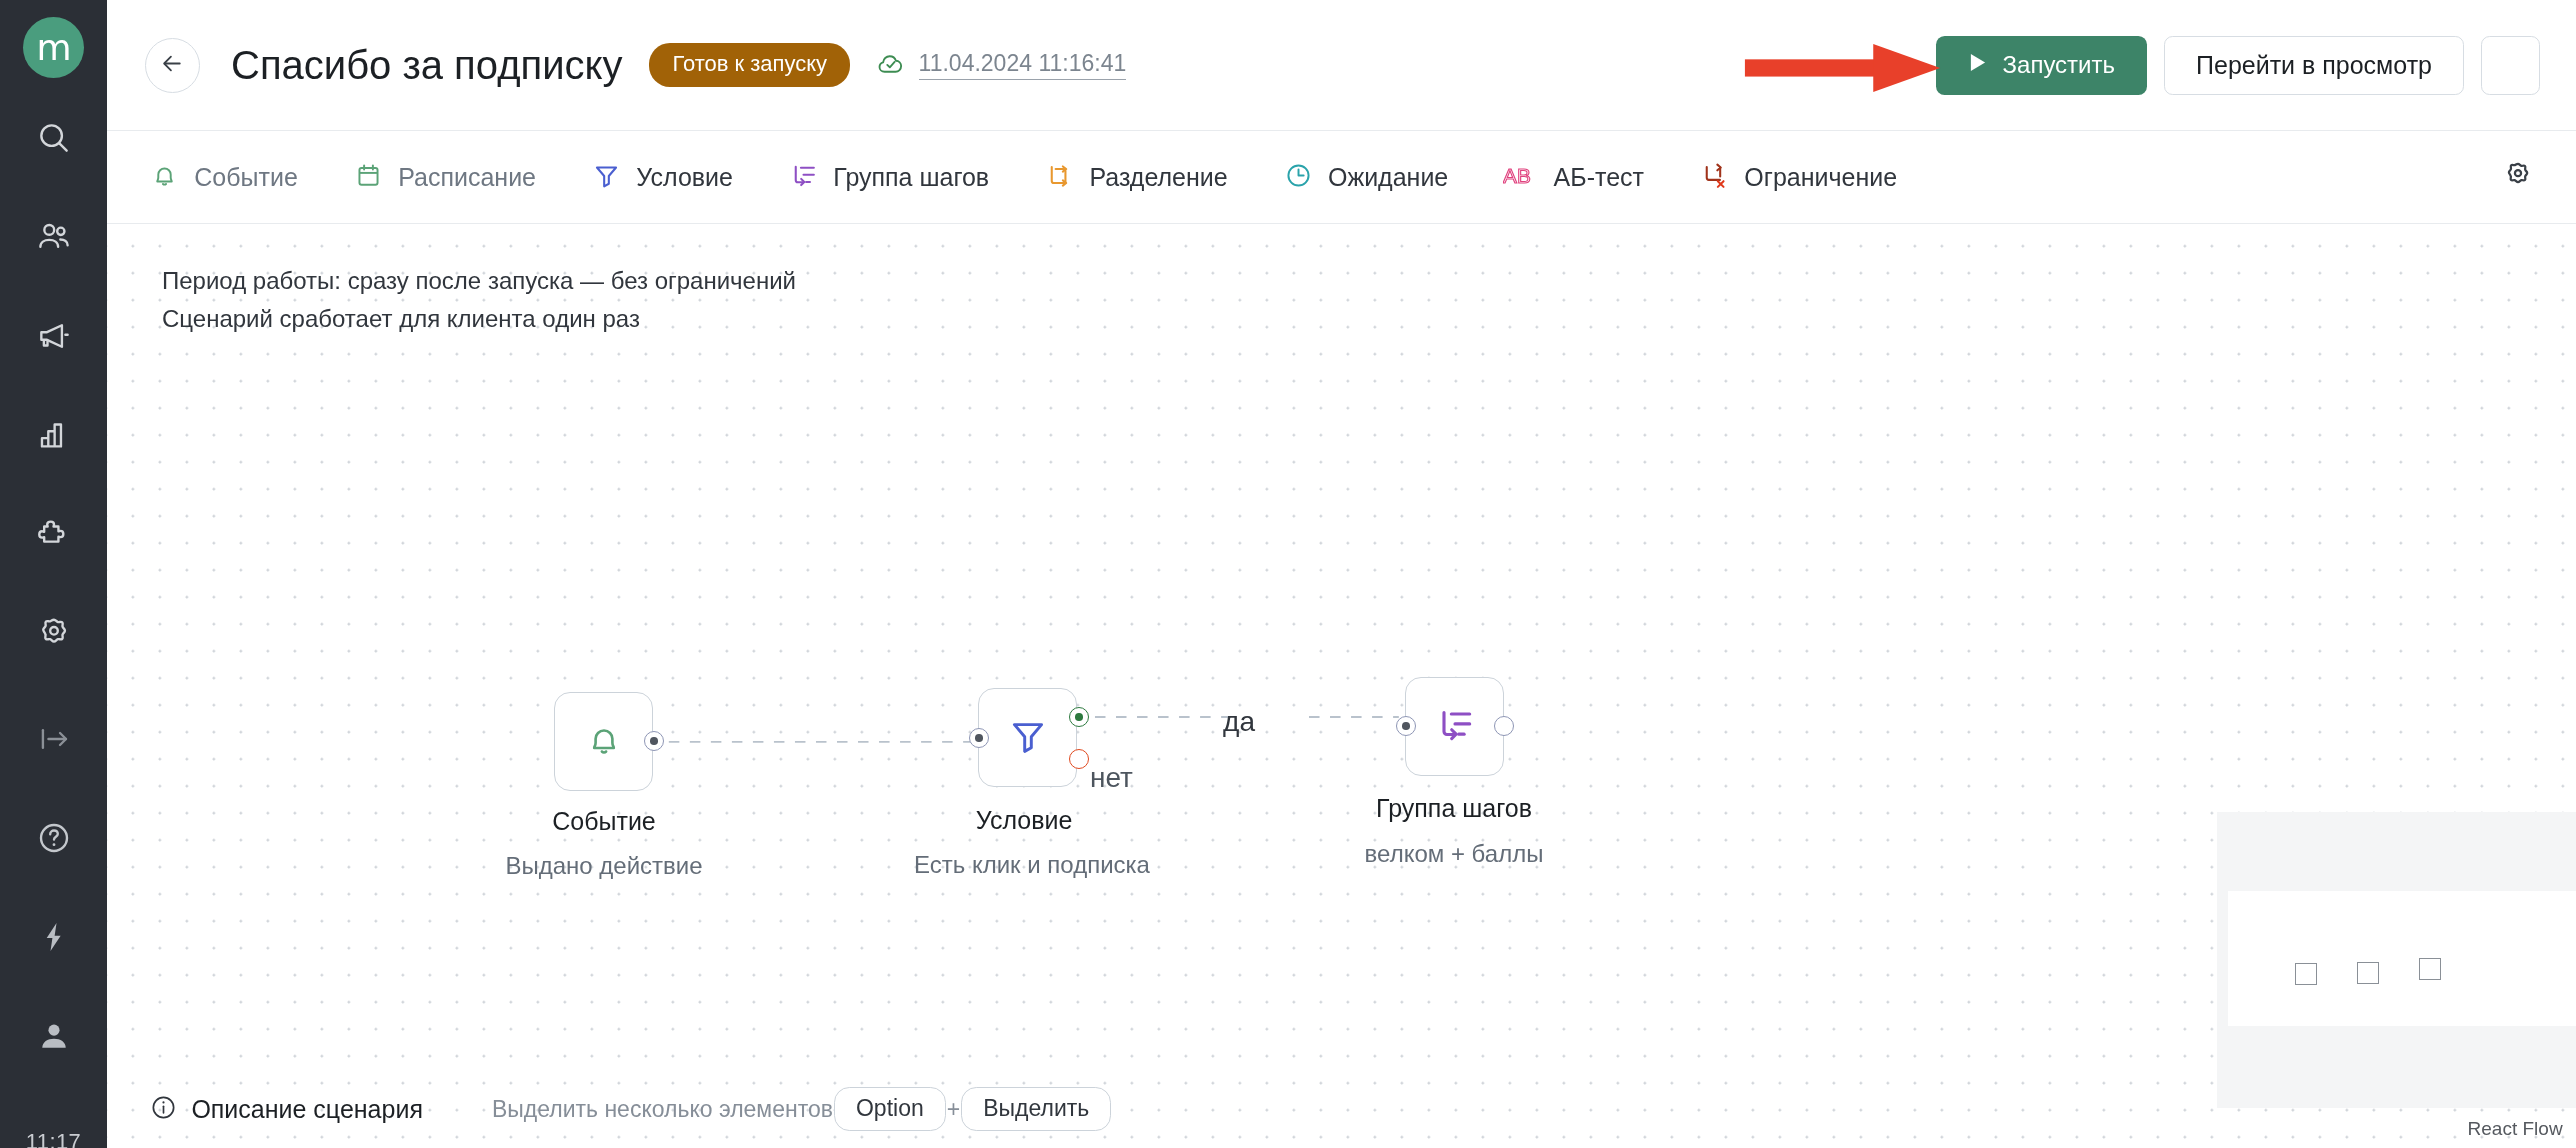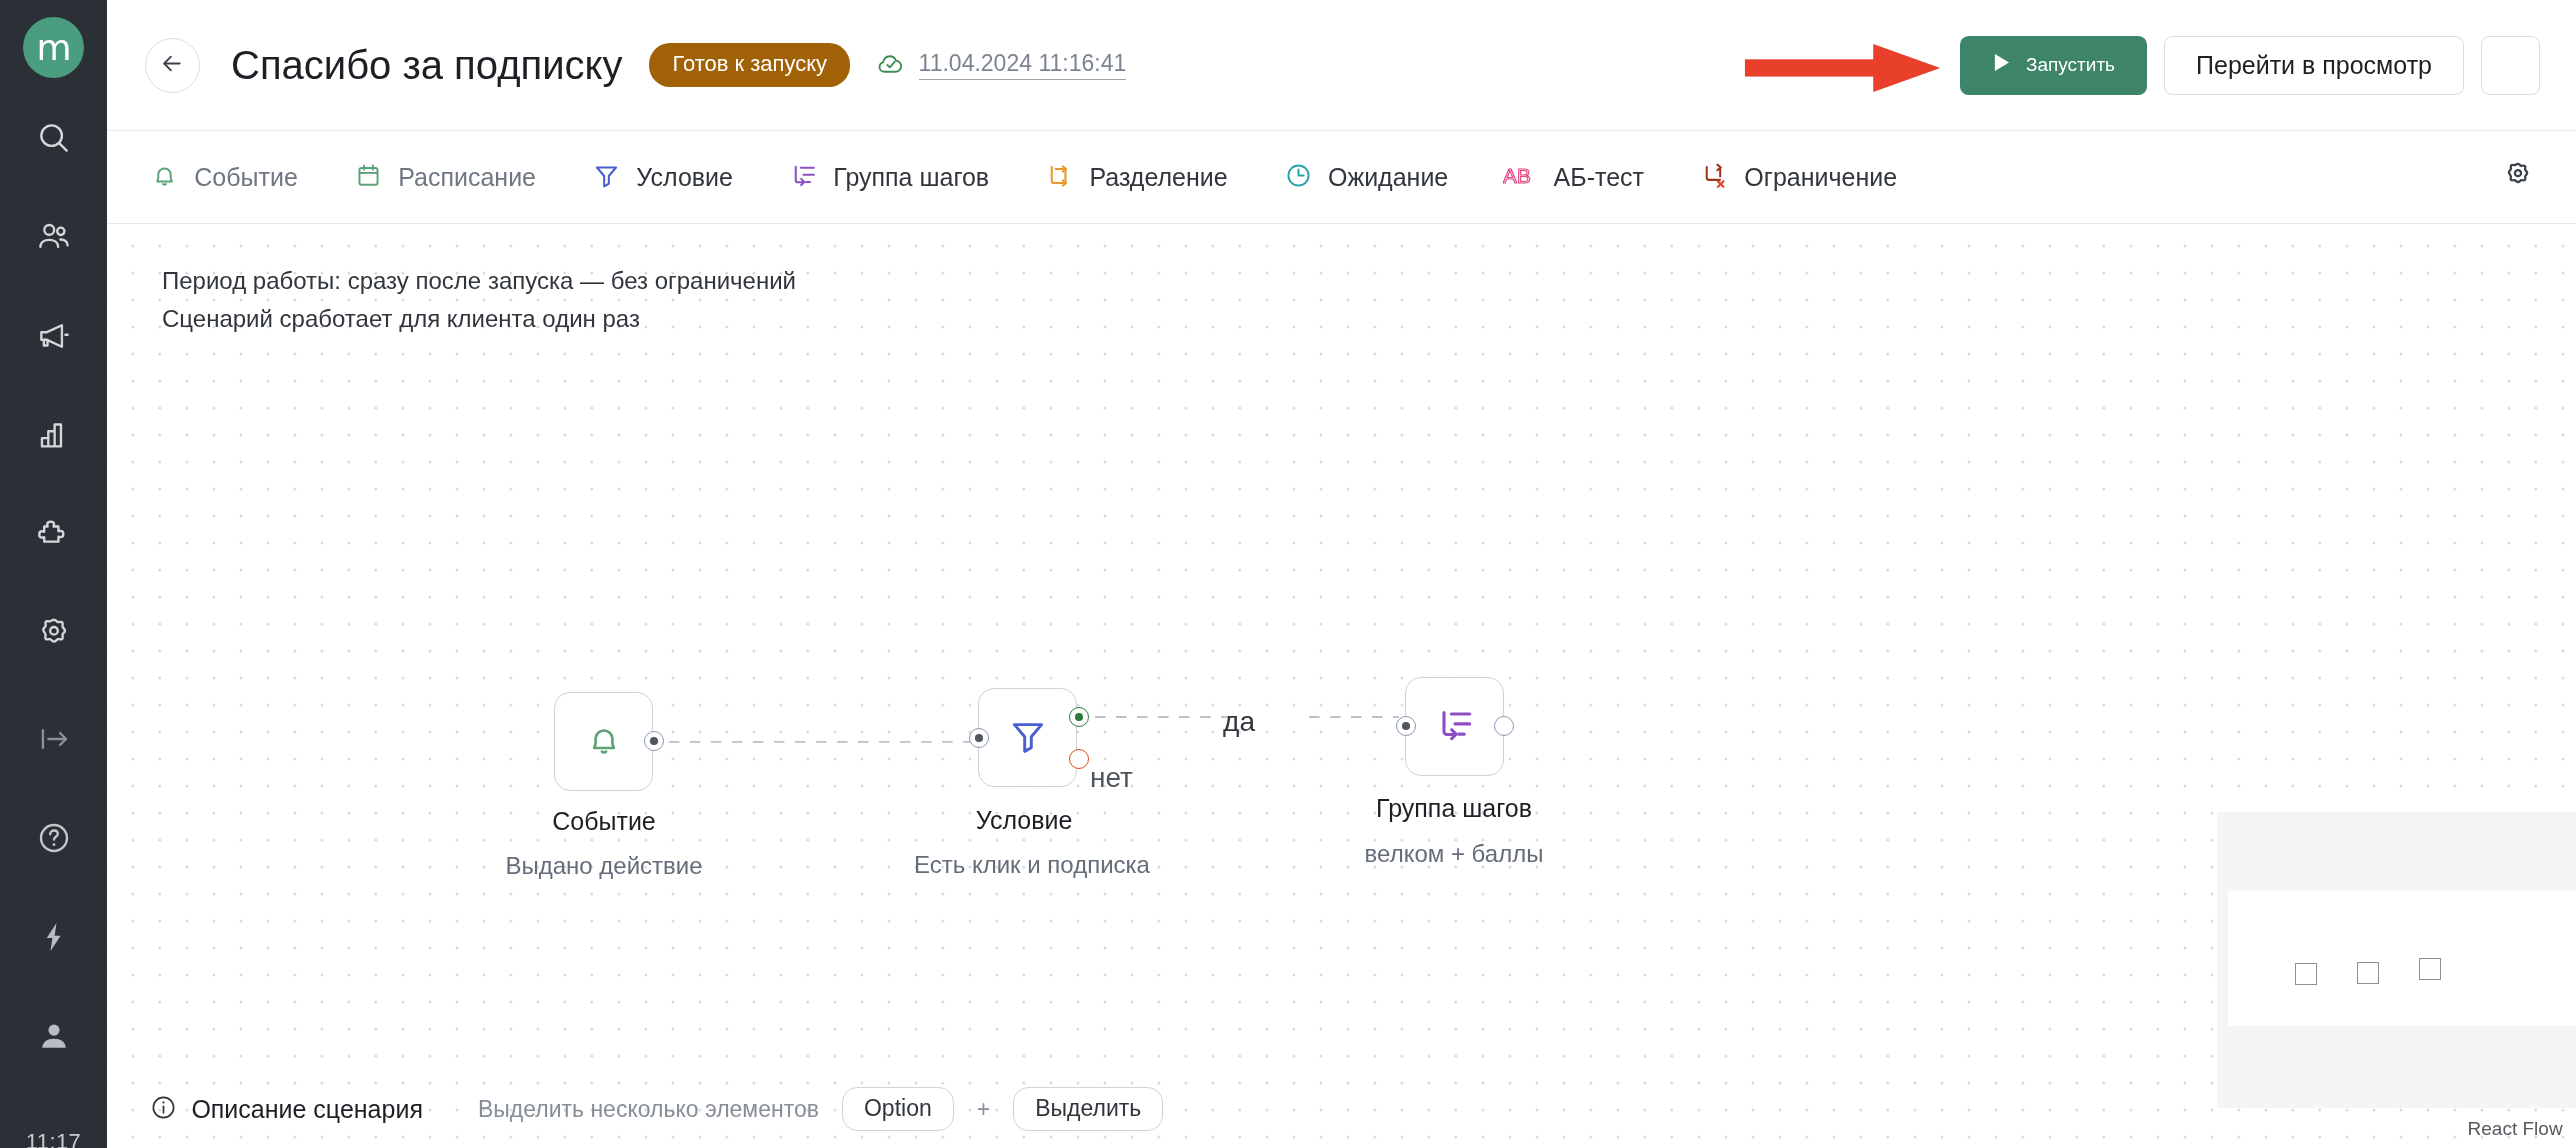--- a/index.html
+++ b/index.html
@@ -83,21 +83,21 @@
   .header-spacer { flex: 1; }
 
   .arrow-annot {
     position: absolute; left: 1636px; top: 42px;
     width: 203px; height: 50px; pointer-events: none;
   }
 
   .btn-run {
     background: #3d8468; color: #fff; border: none;
     border-radius: 8.6px; height: 59px; padding: 0 32px;
-    font-size: 19px; display: flex; align-items: center; gap: 15.3px;
+    font-size: 24px; display: flex; align-items: center; gap: 15.3px;
     cursor: pointer; white-space: nowrap; flex: none;
     font-family: "Liberation Sans", sans-serif;
   }
   .btn-outline {
     background: #fff; color: #1c2024;
     border: 1.3px solid #d7dde3; border-radius: 8.6px;
     height: 59px; padding: 0 31px; font-size: 25px;
     display: flex; align-items: center; cursor: pointer;
     margin-left: 17px; white-space: nowrap; flex: none;
     font-family: "Liberation Sans", sans-serif;
@@ -203,21 +203,21 @@
   .bottombar {
     height: 78px; flex: none;
     display: flex; align-items: center;
     padding: 0 38px 0 42px;
     background: transparent;
     position: absolute; left: 0; right: 0; bottom: 0;
     z-index: 5;
   }
   .bb-desc { display: flex; align-items: center; gap: 13.4px; cursor: pointer; }
   .bb-desc .lbl { font-size: 25px; color: #1c2024; }
-  .bb-hint { margin-left: 55px; display: flex; align-items: center; gap: 23px; }
+  .bb-hint { margin-left: 69px; display: flex; align-items: center; gap: 1px; }
   .bb-hint .txt { font-size: 23px; color: #868e98; }
   .key {
     border: 1.3px solid #ccd3da; border-radius: 15.3px;
     padding: 6.7px 21px 8.6px; font-size: 23px; color: #31363d;
     background: #fff; cursor: pointer; white-space: nowrap;
   }
   .plus { font-size: 23px; color: #868e98; }
 </style>
 </head>
 <body>

